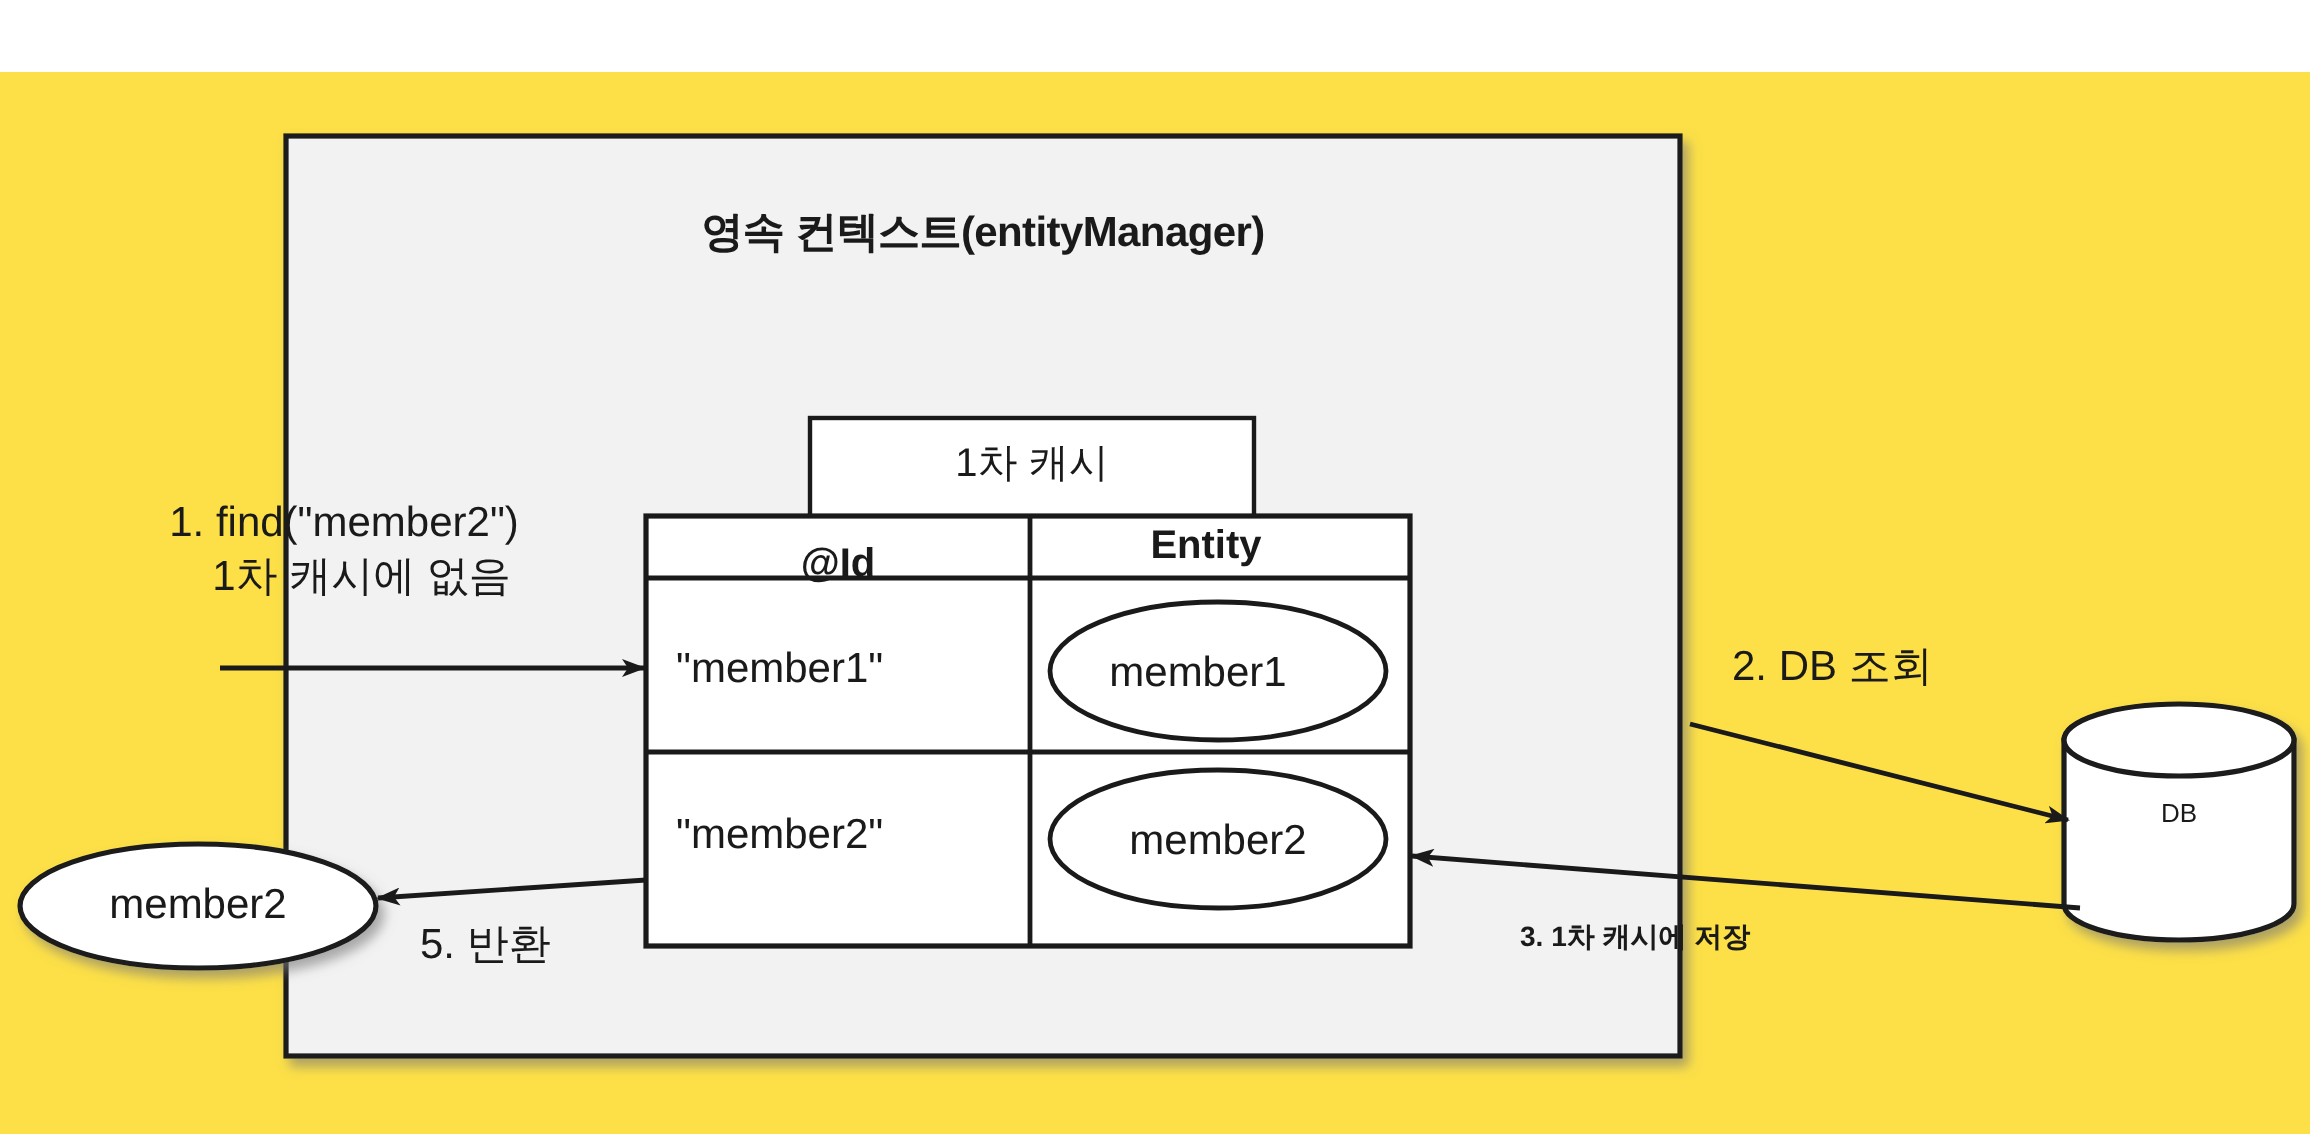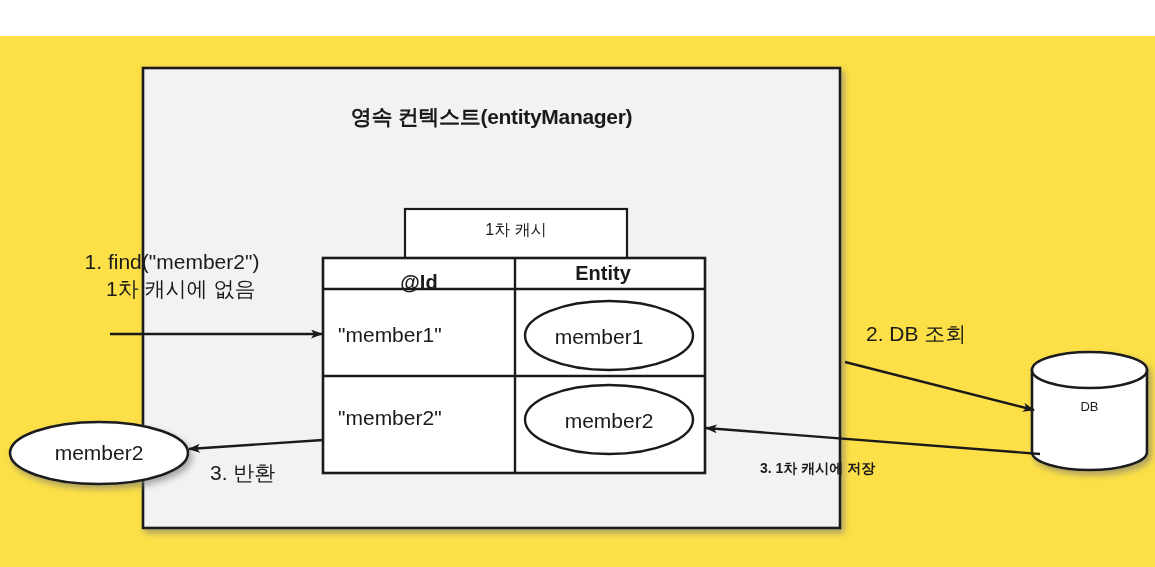--- a/index.html
+++ b/index.html
@@ -36,21 +36,21 @@
     left: 143px;
     top: 68px;
     width: 697px;
     font-size: 21px;
     letter-spacing: -0.3px;
   }
   #cache-tab-label {
     left: 405px;
     top: 184px;
     width: 222px;
-    font-size: 16px;
+    font-size: 20px;
   }
   #col-head-id {
     left: 323px;
     top: 234px;
     width: 192px;
     font-size: 20px;
   }
   #col-head-entity {
     left: 515px;
     top: 225px;
@@ -183,15 +183,15 @@
   <div class="txt center" id="ellipse-label-member2">member2</div>
 
   <div class="txt center" id="ellipse-label-returned">member2</div>
 
   <div class="txt center" id="db-label">DB</div>
 
   <div class="txt center" id="step1-label">1. find("member2")
    1차 캐시에 없음</div>
   <div class="txt" id="step2-label">2. DB 조회</div>
   <div class="txt" id="step3-label">3. 1차 캐시에 저장</div>
-  <div class="txt" id="step4-label">3. 반환</div>
+  <div class="txt" id="step4-label">5. 반환</div>
 
 </div>
 
 </body></html>

